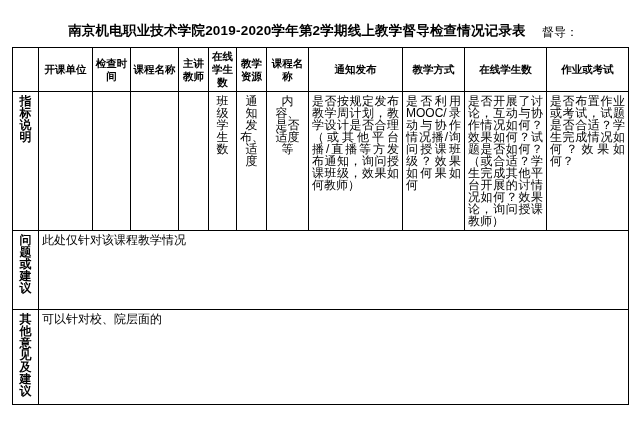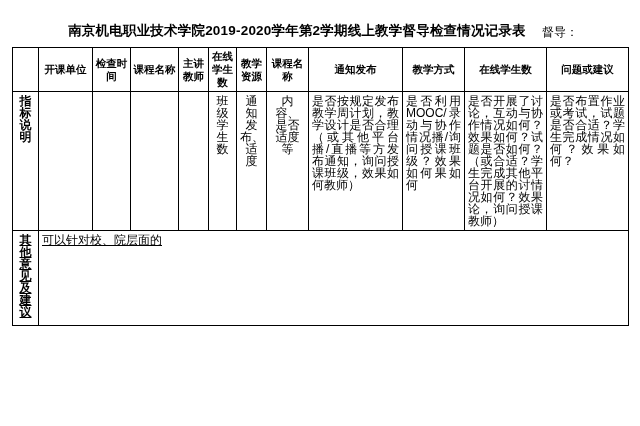--- a/index.html
+++ b/index.html
@@ -87,21 +87,21 @@
   .narrow-vert {
     font-size: 9px;
     line-height: 11px;
     text-align: center;
     letter-spacing: 0px;
     word-break: break-all;
     padding: 2px 1px;
   }
   tr.body-row td { height: 96px; }
   tr.issue-row td { height: 72px; }
-  tr.other-row td { height: 88px; text-decoration: underline; }
+  tr.other-row td { height: 88px; }
   .note {
     font-size: 9.5px;
     line-height: 13px;
   }
 </style>
 </head>
 <body>
 
 <div class="page">
 
@@ -132,38 +132,42 @@
       <td>开课单位</td>
       <td>检查时间</td>
       <td>课程名称</td>
       <td>主讲教师</td>
       <td>在线学生数</td>
       <td>教学资源</td>
       <td>课程名称</td>
       <td>通知发布</td>
       <td>教学方式</td>
       <td>在线学生数</td>
-      <td>问题或建议</td>
+      <td>作业或考试</td>
     </tr>
 
     <tr class="body-row">
       <td class="vlabel">指标说明</td>
       <td></td>
       <td></td>
       <td></td>
       <td></td>
       <td class="narrow-vert">班级学生数</td>
       <td class="narrow-vert">通知发布、适度</td>
       <td class="narrow-vert">内容、是否适度等</td>
       <td class="cell-body">是否按规定发布教学周计划，教学设计是否合理（或其他平台播/直播等方发布通知，询问授课班级，效果如何教师）</td>
       <td class="cell-body">是否利用MOOC/录动与协作情况播/询问授课班级？效果如何果如何</td>
       <td class="cell-body">是否开展了讨论，互动与协作情况如何？效果如何？试题是否如何？（或合适？学生完成其他平台开展的讨情况如何？效果论，询问授课教师）</td>
       <td class="cell-body">是否布置作业或考试，试题是否合适？学生完成情况如何？效果如何？</td>
     </tr>
 
+    <tr class="issue-row">
+      <td class="vlabel">问题或建议</td>
+      <td class="note" colspan="11">此处仅针对该课程教学情况</td>
+    </tr>
 
     <tr class="other-row">
       <td class="vlabel">其他意见及建议</td>
       <td class="note" colspan="11">可以针对校、院层面的</td>
     </tr>
 
   </tbody>
     </table>
 </div>
 

